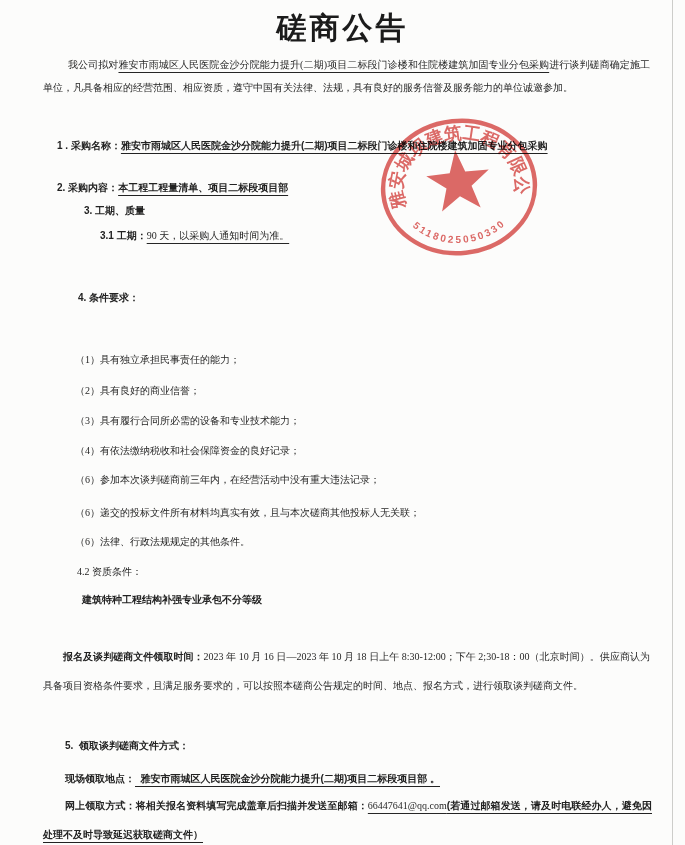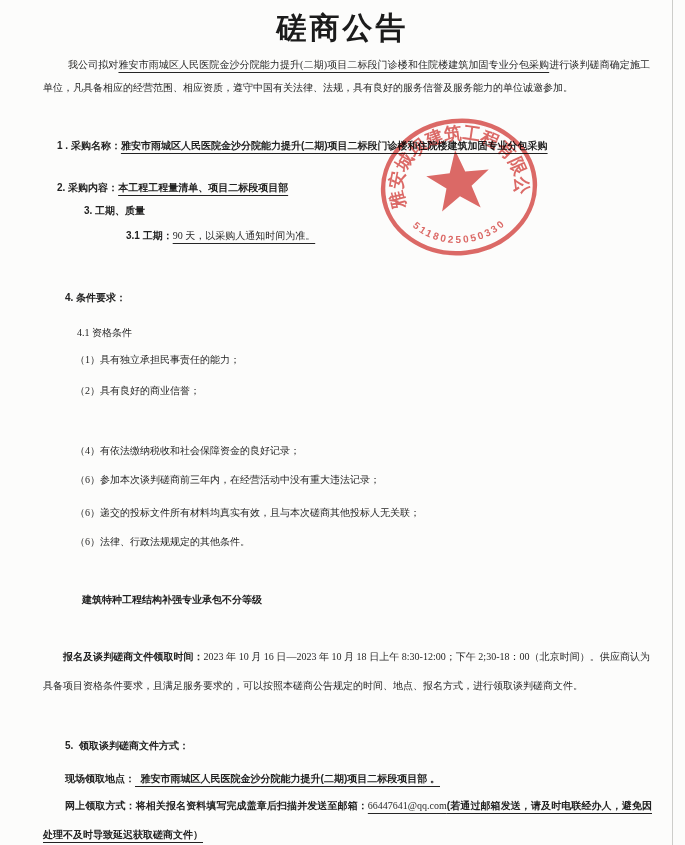--- a/index.html
+++ b/index.html
@@ -34,34 +34,35 @@
   <h1 class="title">磋商公告</h1>
 
   <p class="blk para" style="top:54px;left:43px;width:607px;line-height:22.5px;text-indent:25px;"><span>我公司拟对</span><span class="u">雅安市雨城区人民医院金沙分院能力提升(二期)项目二标段门诊楼和住院楼建筑加固专业分包采购</span><span>进行谈判磋商确定施工单位，凡具备相应的经营范围、相应资质，遵守中国有关法律、法规，具有良好的服务信誉及服务能力的单位诚邀参加。</span></p>
 
   <p class="blk para hei" style="top:135px;left:43px;width:608px;line-height:21.5px;text-indent:14px;"><span>1 . 采购名称：</span><span class="u">雅安市雨城区人民医院金沙分院能力提升(二期)项目二标段门诊楼和住院楼建筑加固专业分包采购</span></p>
 
   <p class="blk" style="top:177px;left:43px;width:608px;line-height:21.5px;text-indent:14px;"><span class="hei">2. 采购内容：</span><span class="u hei">本工程工程量清单、项目二标段项目部</span></p>
 
   <p class="blk hei" style="top:196px;left:84px;">3. 工期、质量</p>
 
-  <p class="blk" style="top:221px;left:100px;margin-left:26px;"><span class="hei">3.1 工期：</span><span class="u">90 天，以采购人通知时间为准。</span></p>
+  <p class="blk" style="top:221px;left:100px;"><span class="hei">3.1 工期：</span><span class="u">90 天，以采购人通知时间为准。</span></p>
 
 
-  <p class="blk hei" style="top:283px;left:65px;text-align:right;">4. 条件要求：</p>
+  <p class="blk hei" style="top:283px;left:78px;text-align:right;">4. 条件要求：</p>
 
-  <p class="blk" style="top:318px;left:77px;">4.1 资格条件</p>
 
   <p class="blk" style="top:345px;left:75px;">（1）具有独立承担民事责任的能力；</p>
   <p class="blk" style="top:376px;left:75px;">（2）具有良好的商业信誉；</p>
+  <p class="blk" style="top:406px;left:75px;">（3）具有履行合同所必需的设备和专业技术能力；</p>
   <p class="blk" style="top:436px;left:75px;">（4）有依法缴纳税收和社会保障资金的良好记录；</p>
   <p class="blk" style="top:465px;left:75px;">（6）参加本次谈判磋商前三年内，在经营活动中没有重大违法记录；</p>
   <p class="blk" style="top:498px;left:75px;">（6）递交的投标文件所有材料均真实有效，且与本次磋商其他投标人无关联；</p>
   <p class="blk" style="top:527px;left:75px;">（6）法律、行政法规规定的其他条件。</p>
 
+  <p class="blk" style="top:557px;left:77px;">4.2 资质条件：</p>
   <p class="blk hei" style="top:585px;left:82px;">建筑特种工程结构补强专业承包不分等级</p>
 
 
   <p class="blk para" style="top:643px;left:43px;width:607px;line-height:28.8px;text-indent:20px;"><span class="hei">报名及谈判磋商文件领取时间：</span><span>2023 年 10 月 16 日—2023 年 10 月 18 日上午 8:30-12:00；下午 2;30-18：00（北京时间）。供应商认为具备项目资格条件要求，且满足服务要求的，可以按照本磋商公告规定的时间、地点、报名方式，进行领取谈判磋商文件。</span></p>
 
   <p class="blk hei pre" style="top:731px;left:65px;">5.  领取谈判磋商文件方式：</p>
 
   <p class="blk hei" style="top:764px;left:65px;"><span>现场领取地点：</span><span class="u pre">  雅安市雨城区人民医院金沙分院能力提升(二期)项目二标段项目部 。</span></p>
 
   <p class="blk para" style="top:791px;left:43px;width:609px;line-height:29px;text-indent:22px;"><span class="hei">网上领取方式：</span><span class="hei">将相关报名资料填写完成盖章后扫描并发送至邮箱：</span><span class="u">66447641@qq.com</span><span class="hei u">(若通过邮箱发送，请及时电联经办人，避免因处理不及时导致延迟获取磋商文件）</span></p>

